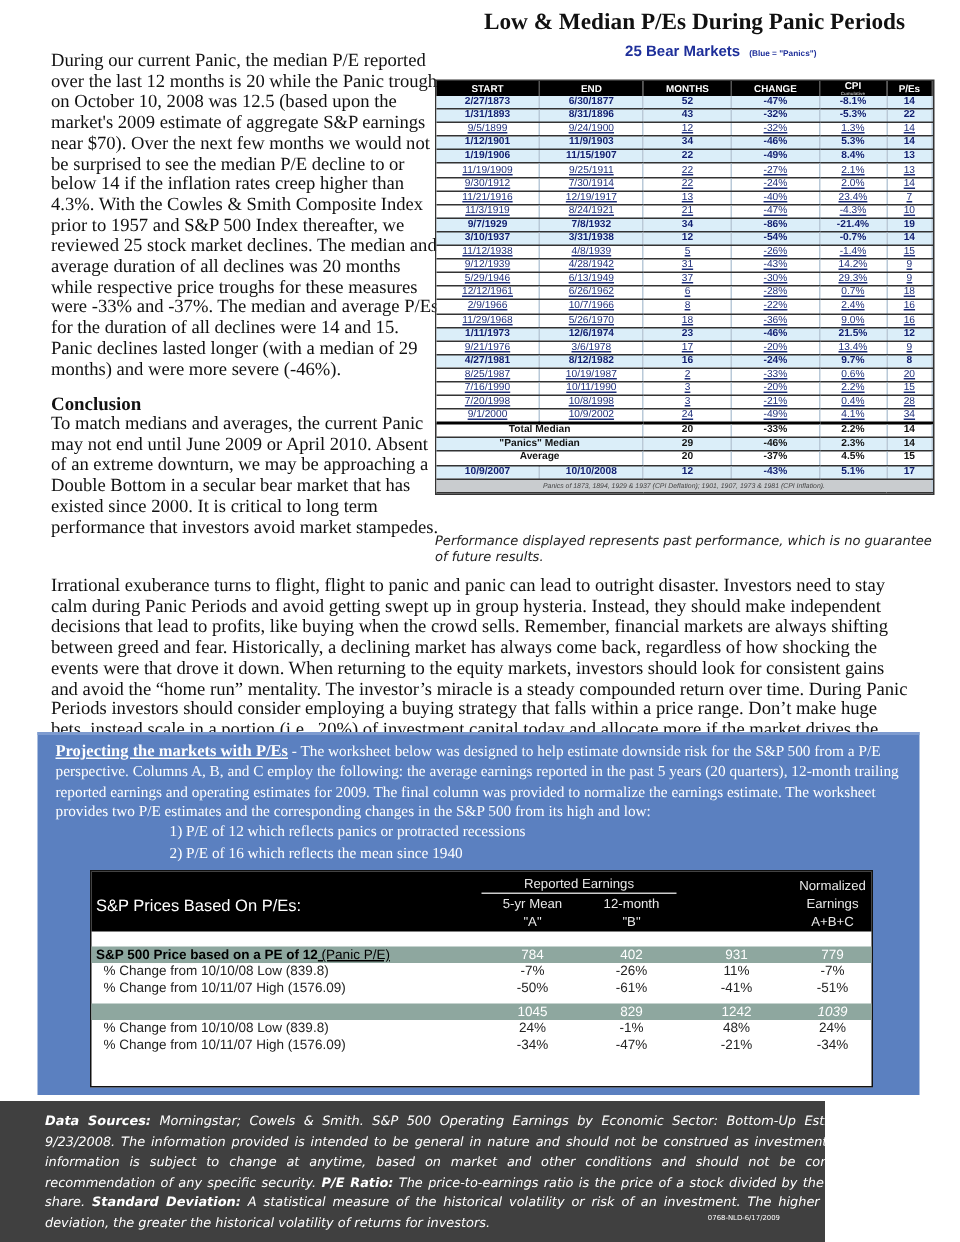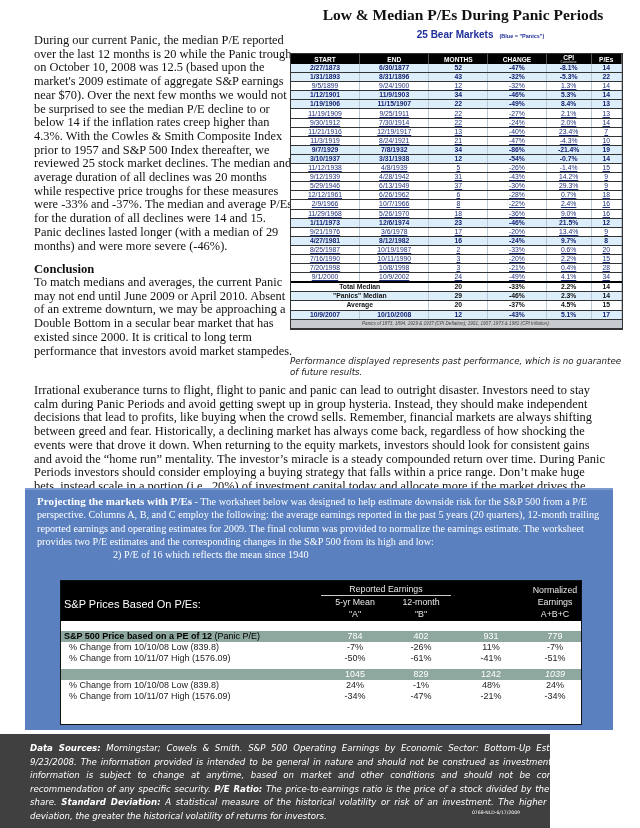--- a/index.html
+++ b/index.html
@@ -27,21 +27,21 @@
   table.pe tr.summary td { font-weight:bold; color:#111; border-top:2px solid #000; }
   table.pe tr.summary2 td { font-weight:bold; color:#111; background:#dbeef9; }
   table.pe tr.summary3 td { font-weight:bold; color:#111; background:#fff; }
   table.pe tr.current td { background:#dbeef9; color:#101d70; font-weight:bold; }
   table.pe tr.footnote td { background:#c9cccf; color:#444; font-style:italic; font-size:4.6px; height:7px; }
   #pe-disclaimer { position:absolute; left:290px; top:356px; width:340px; font-family:"DejaVu Sans", sans-serif; font-style:italic; font-size:8.7px; line-height:11px; color:#222; }
 
   
   #blue-panel { position:absolute; left:25px; top:488px; width:588px; height:240px; background:#5b80c0; border-top:2px solid #7d9bd0; }
   #blue-text { position:absolute; left:12px; top:5px; width:568px; color:#fff; font-size:10.2px; line-height:13.4px; font-family:"Liberation Serif", serif; }
-  #blue-text b { font-size:11px; }
+  #blue-text b { font-size:11px;text-decoration:underline; }
   #blue-list { position:absolute; left:88px; top:57px; color:#fff; font-size:10.2px; line-height:15px; }
   #ws-box { position:absolute; left:35px; top:90px; width:520px; height:143px; background:#fff; border:1px solid #111; font-family:"Liberation Sans", sans-serif; }
   #ws-head { position:absolute; left:0; top:0; width:520px; height:40px; background:#000; color:#fff; }
   #ws-head .label { position:absolute; left:3px; top:17px; font-size:11px; }
   .hcol { position:absolute; text-align:center; font-size:8.8px; line-height:12px; color:#e8e8e8; }
   #ws-body { position:absolute; left:0; top:40px; width:520px; }
   .wrow { position:relative; height:11px; font-size:9px; line-height:11px; color:#222; }
   .wrow .lbl { position:absolute; left:3px; }
   .wrow .v { position:absolute; width:64px; text-align:center; }
   .wrow.bold .lbl { font-weight:bold; color:#000; }
@@ -308,20 +308,21 @@
           <td colspan="6">Panics of 1873, 1894, 1929 &amp; 1937 (CPI Deflation); 1901, 1907, 1973 &amp; 1981 (CPI Inflation).</td>
         </tr>
       </tbody>
   </table>
 </div>
 <div id="pe-disclaimer">Performance displayed represents past performance, which is no guarantee of future results.</div>
 
 <div id="blue-panel">
   <div id="blue-text"><b>Projecting the markets with P/Es</b><span> - The worksheet below was designed to help estimate downside risk for the S&amp;P 500 from a P/E perspective. Columns A, B, and C employ the following: the average earnings reported in the past 5 years (20 quarters), 12-month trailing reported earnings and operating estimates for 2009. The final column was provided to normalize the earnings estimate. The worksheet provides two P/E estimates and the corresponding changes in the S&amp;P 500 from its high and low:</span></div>
   <div id="blue-list">
+    <div>1)  P/E of 12 which reflects panics or protracted recessions</div>
     <div>2)  P/E of 16 which reflects the mean since 1940</div>
   </div>
 
   <div id="ws-box">
     <div id="ws-head">
       <span class="label">S&amp;P Prices Based On P/Es:</span>
       <div class="hcol" style="left:260px; width:130px; top:3px; border-bottom:1px solid #ccc; line-height:11px;">Reported Earnings</div>
       <div class="hcol" style="left:262px; width:64px; top:15px;">
           <div>5-yr Mean</div>
           <div>"A"</div>
@@ -333,21 +334,21 @@
       <div class="hcol" style="left:462px; width:64px; top:3px;">
           <div>Normalized</div>
           <div>Earnings</div>
           <div>A+B+C</div>
         </div>
     </div>
     <div id="ws-body">
         <div class="spacer"></div>
         <div class="spacer"></div>
         <div class="wrow bold band">
-          <span class="lbl"><span>S&amp;P 500 Price based on a PE of 12</span><span style="font-weight: normal;"> (Panic P/E)</span></span>
+          <span class="lbl"><span>S&amp;P 500 Price based on a PE of 12</span><span style="font-weight: normal; text-decoration: underline;"> (Panic P/E)</span></span>
           <span class="v" style="left: 262px;">784</span>
           <span class="v" style="left: 328px;">402</span>
           <span class="v" style="left: 398px;">931</span>
           <span class="v" style="left: 462px;">779</span>
         </div>
         <div class="wrow pct">
           <span class="lbl"><span>% Change from 10/10/08 Low (839.8)</span></span>
           <span class="v" style="left: 262px;">-7%</span>
           <span class="v" style="left: 328px;">-26%</span>
           <span class="v" style="left: 398px;">11%</span>

